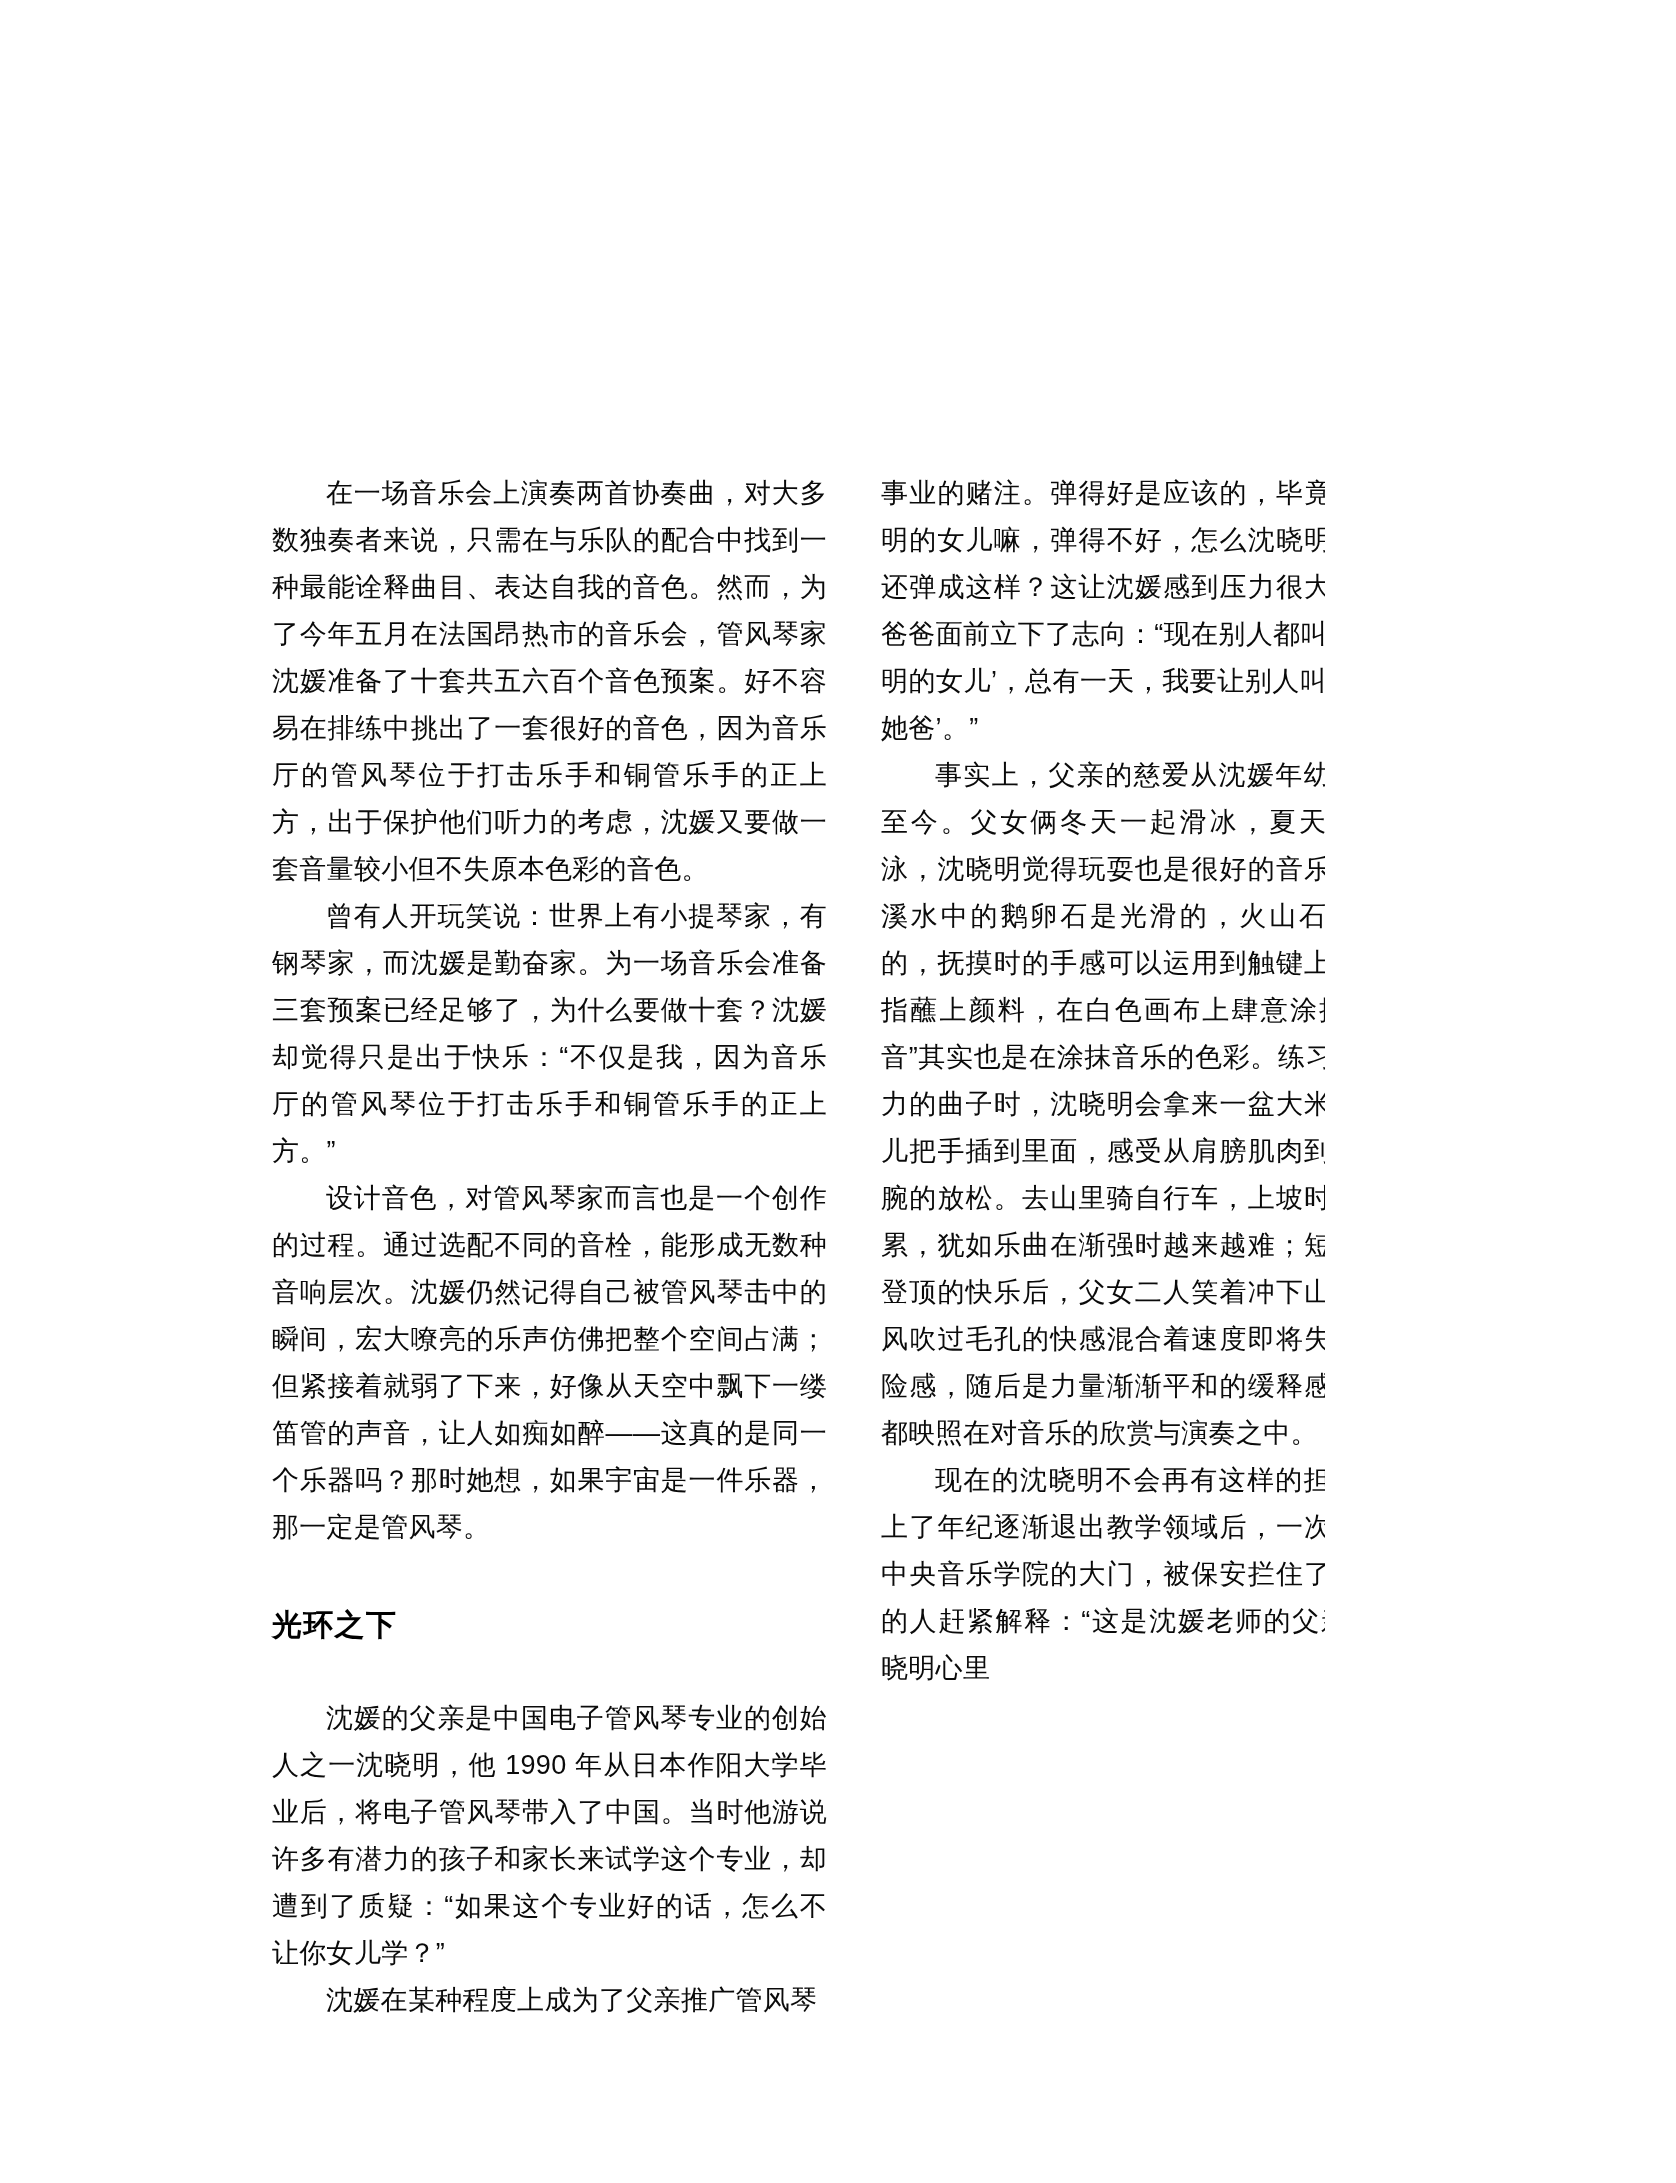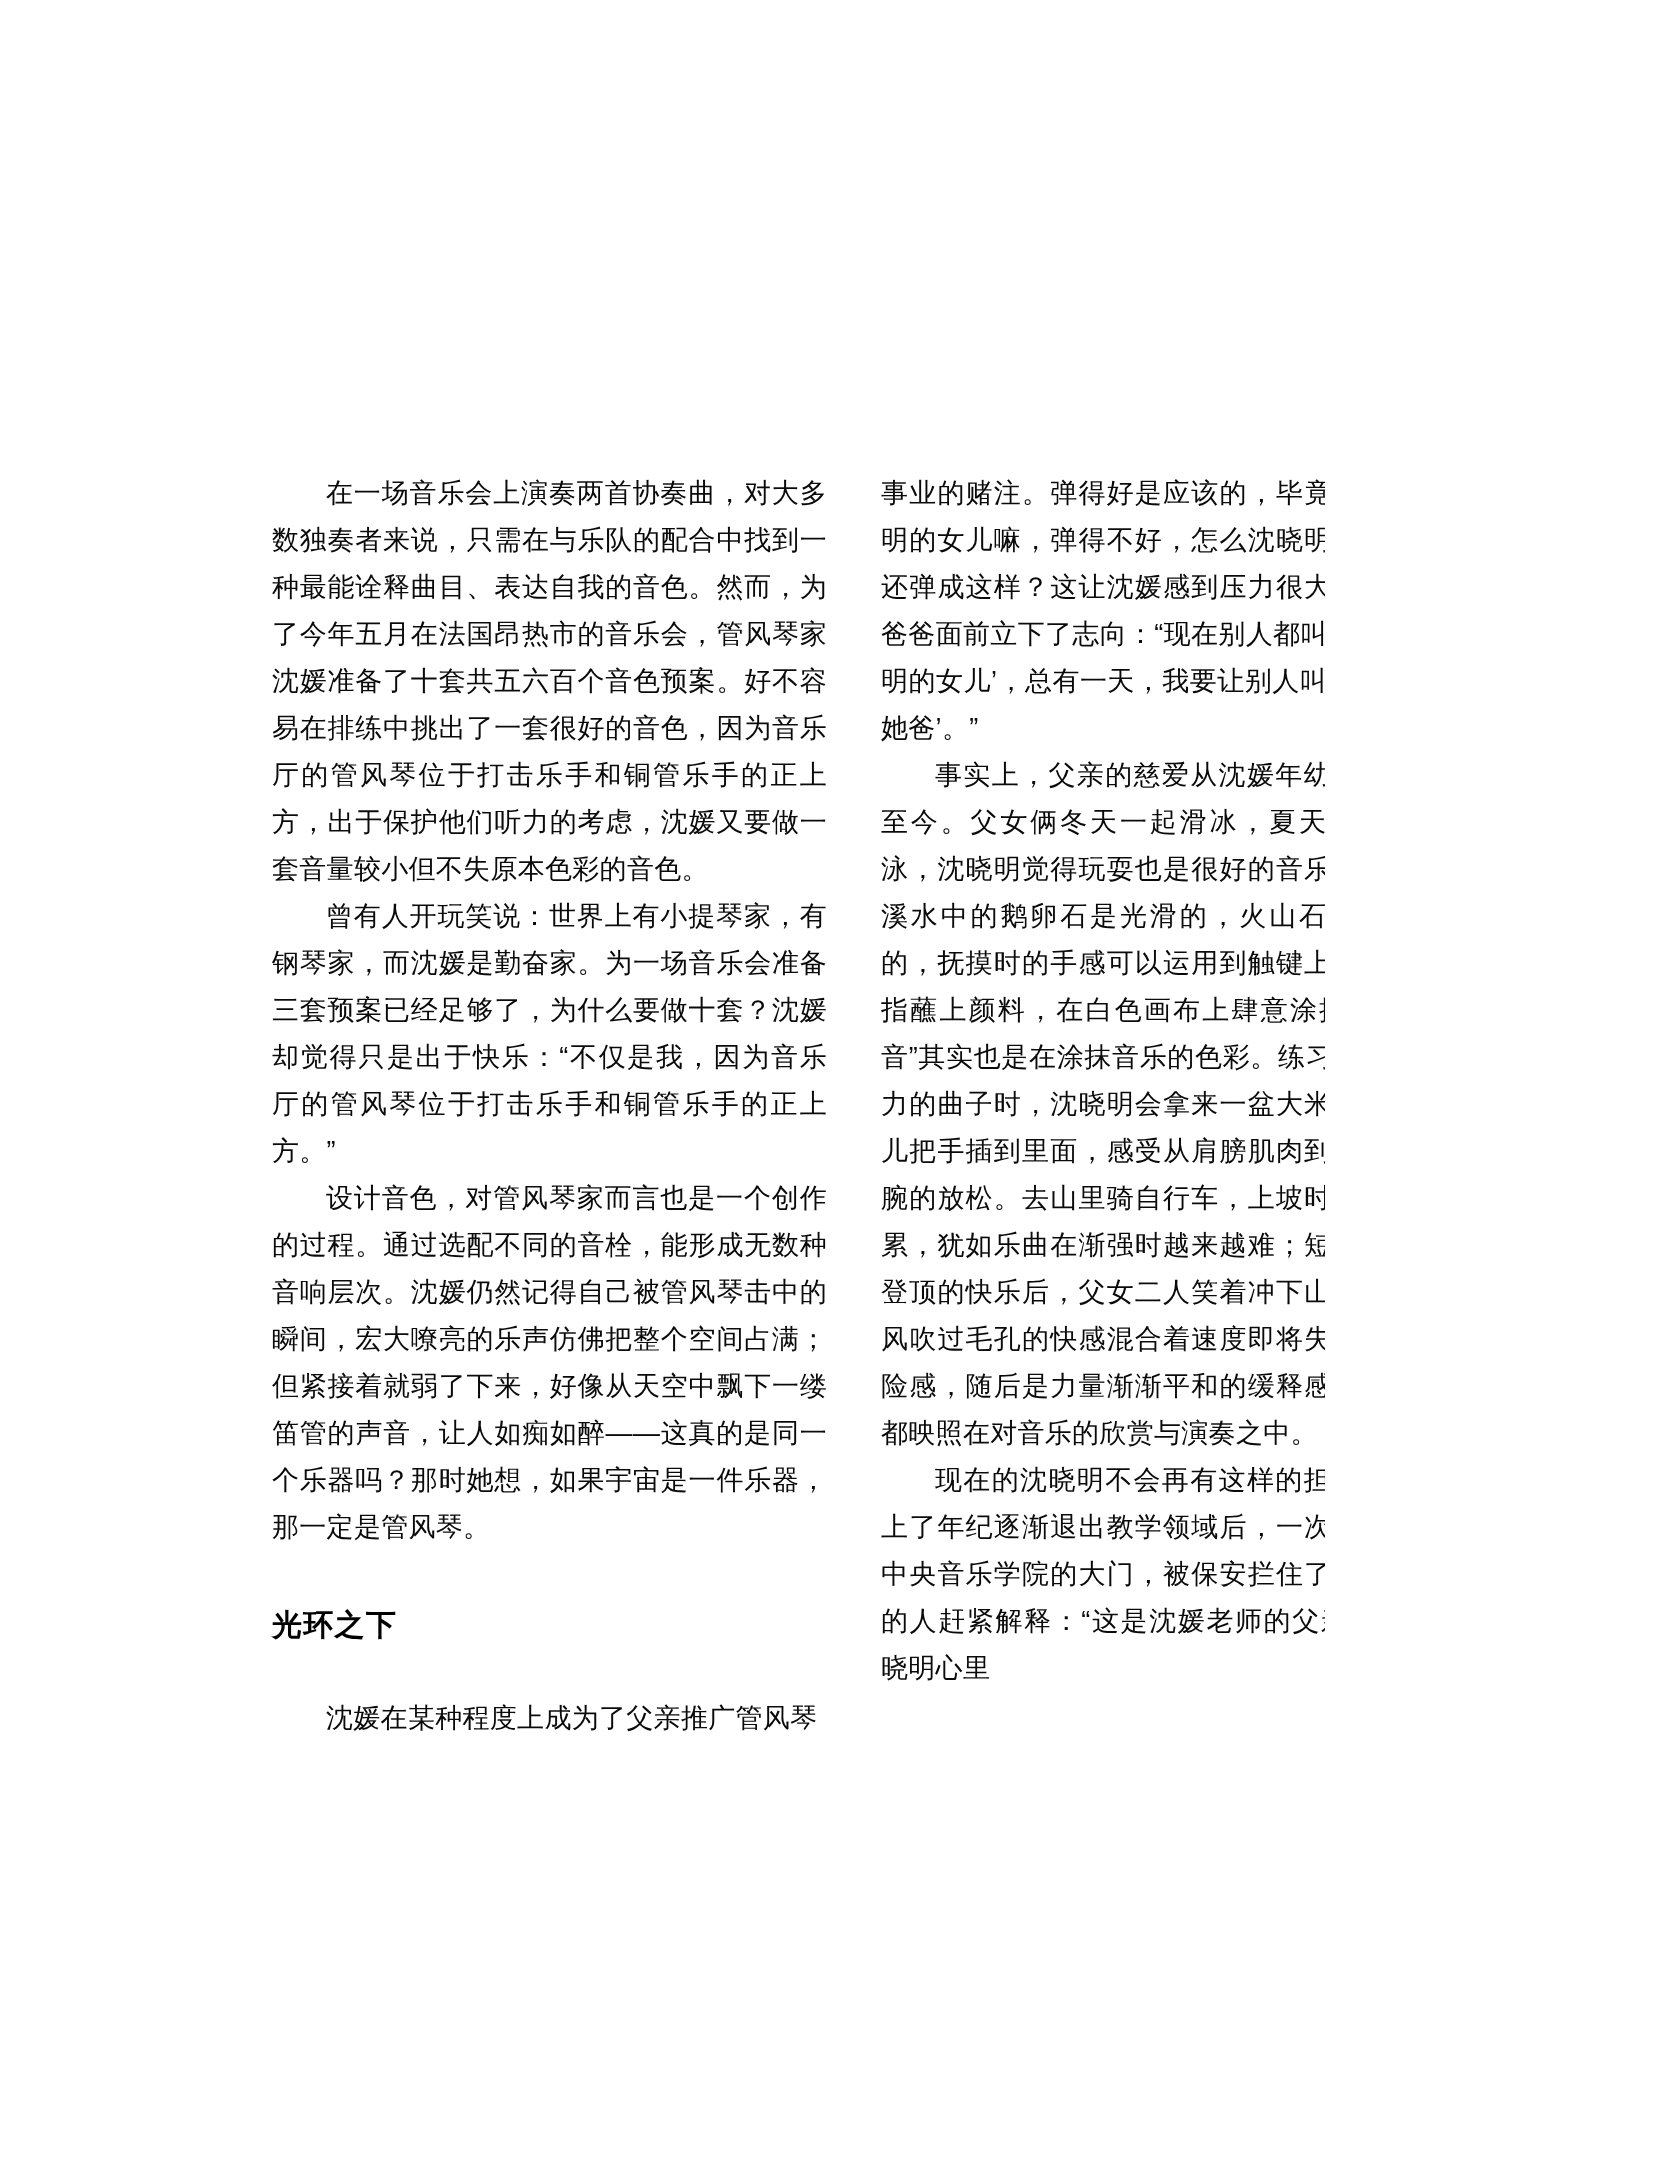--- a/index.html
+++ b/index.html
@@ -55,20 +55,21 @@
 </head>
 <body>
 
 <div class="page">
 
   <div class="col col-left">
     <p>在一场音乐会上演奏两首协奏曲，对大多数独奏者来说，只需在与乐队的配合中找到一种最能诠释曲目、表达自我的音色。然而，为了今年五月在法国昂热市的音乐会，管风琴家沈媛准备了十套共五六百个音色预案。好不容易在排练中挑出了一套很好的音色，因为音乐厅的管风琴位于打击乐手和铜管乐手的正上方，出于保护他们听力的考虑，沈媛又要做一套音量较小但不失原本色彩的音色。</p>
     <p>曾有人开玩笑说：世界上有小提琴家，有钢琴家，而沈媛是勤奋家。为一场音乐会准备三套预案已经足够了，为什么要做十套？沈媛却觉得只是出于快乐：“不仅是我，因为音乐厅的管风琴位于打击乐手和铜管乐手的正上方。”</p>
     <p>设计音色，对管风琴家而言也是一个创作的过程。通过选配不同的音栓，能形成无数种音响层次。沈媛仍然记得自己被管风琴击中的瞬间，宏大嘹亮的乐声仿佛把整个空间占满；但紧接着就弱了下来，好像从天空中飘下一缕笛管的声音，让人如痴如醉——这真的是同一个乐器吗？那时她想，如果宇宙是一件乐器，那一定是管风琴。</p>
     <h2 class="section-heading">光环之下</h2>
+    <p>沈媛的父亲是中国电子管风琴专业的创始人之一沈晓明，他 1990 年从日本作阳大学毕业后，将电子管风琴带入了中国。当时他游说许多有潜力的孩子和家长来试学这个专业，却遭到了质疑：“如果这个专业好的话，怎么不让你女儿学？”</p>
     <p>沈媛在某种程度上成为了父亲推广管风琴</p>
   </div>
 
   <div class="col col-right">
     <p class="no-indent">事业的赌注。弹得好是应该的，毕竟是沈晓明的女儿嘛，弹得不好，怎么沈晓明的女儿还弹成这样？这让沈媛感到压力很大。她在爸爸面前立下了志向：“现在别人都叫我‘沈晓明的女儿’，总有一天，我要让别人叫你‘沈媛她爸’。”</p>
     <p>事实上，父亲的慈爱从沈媛年幼时蔓延至今。父女俩冬天一起滑冰，夏天一起游泳，沈晓明觉得玩耍也是很好的音乐老师。溪水中的鹅卵石是光滑的，火山石是多孔的，抚摸时的手感可以运用到触键上来。手指蘸上颜料，在白色画布上肆意涂抹，“连音”其实也是在涂抹音乐的色彩。练习有冲击力的曲子时，沈晓明会拿来一盆大米，让女儿把手插到里面，感受从肩膀肌肉到手肘手腕的放松。去山里骑自行车，上坡时越骑越累，犹如乐曲在渐强时越来越难；短暂享受登顶的快乐后，父女二人笑着冲下山坡，凉风吹过毛孔的快感混合着速度即将失控的危险感，随后是力量渐渐平和的缓释感，这些都映照在对音乐的欣赏与演奏之中。</p>
     <p>现在的沈晓明不会再有这样的担心了。上了年纪逐渐退出教学领域后，一次他想进中央音乐学院的大门，被保安拦住了。旁边的人赶紧解释：“这是沈媛老师的父亲。”沈晓明心里</p>
   </div>
 
   <div class="page-footer">

